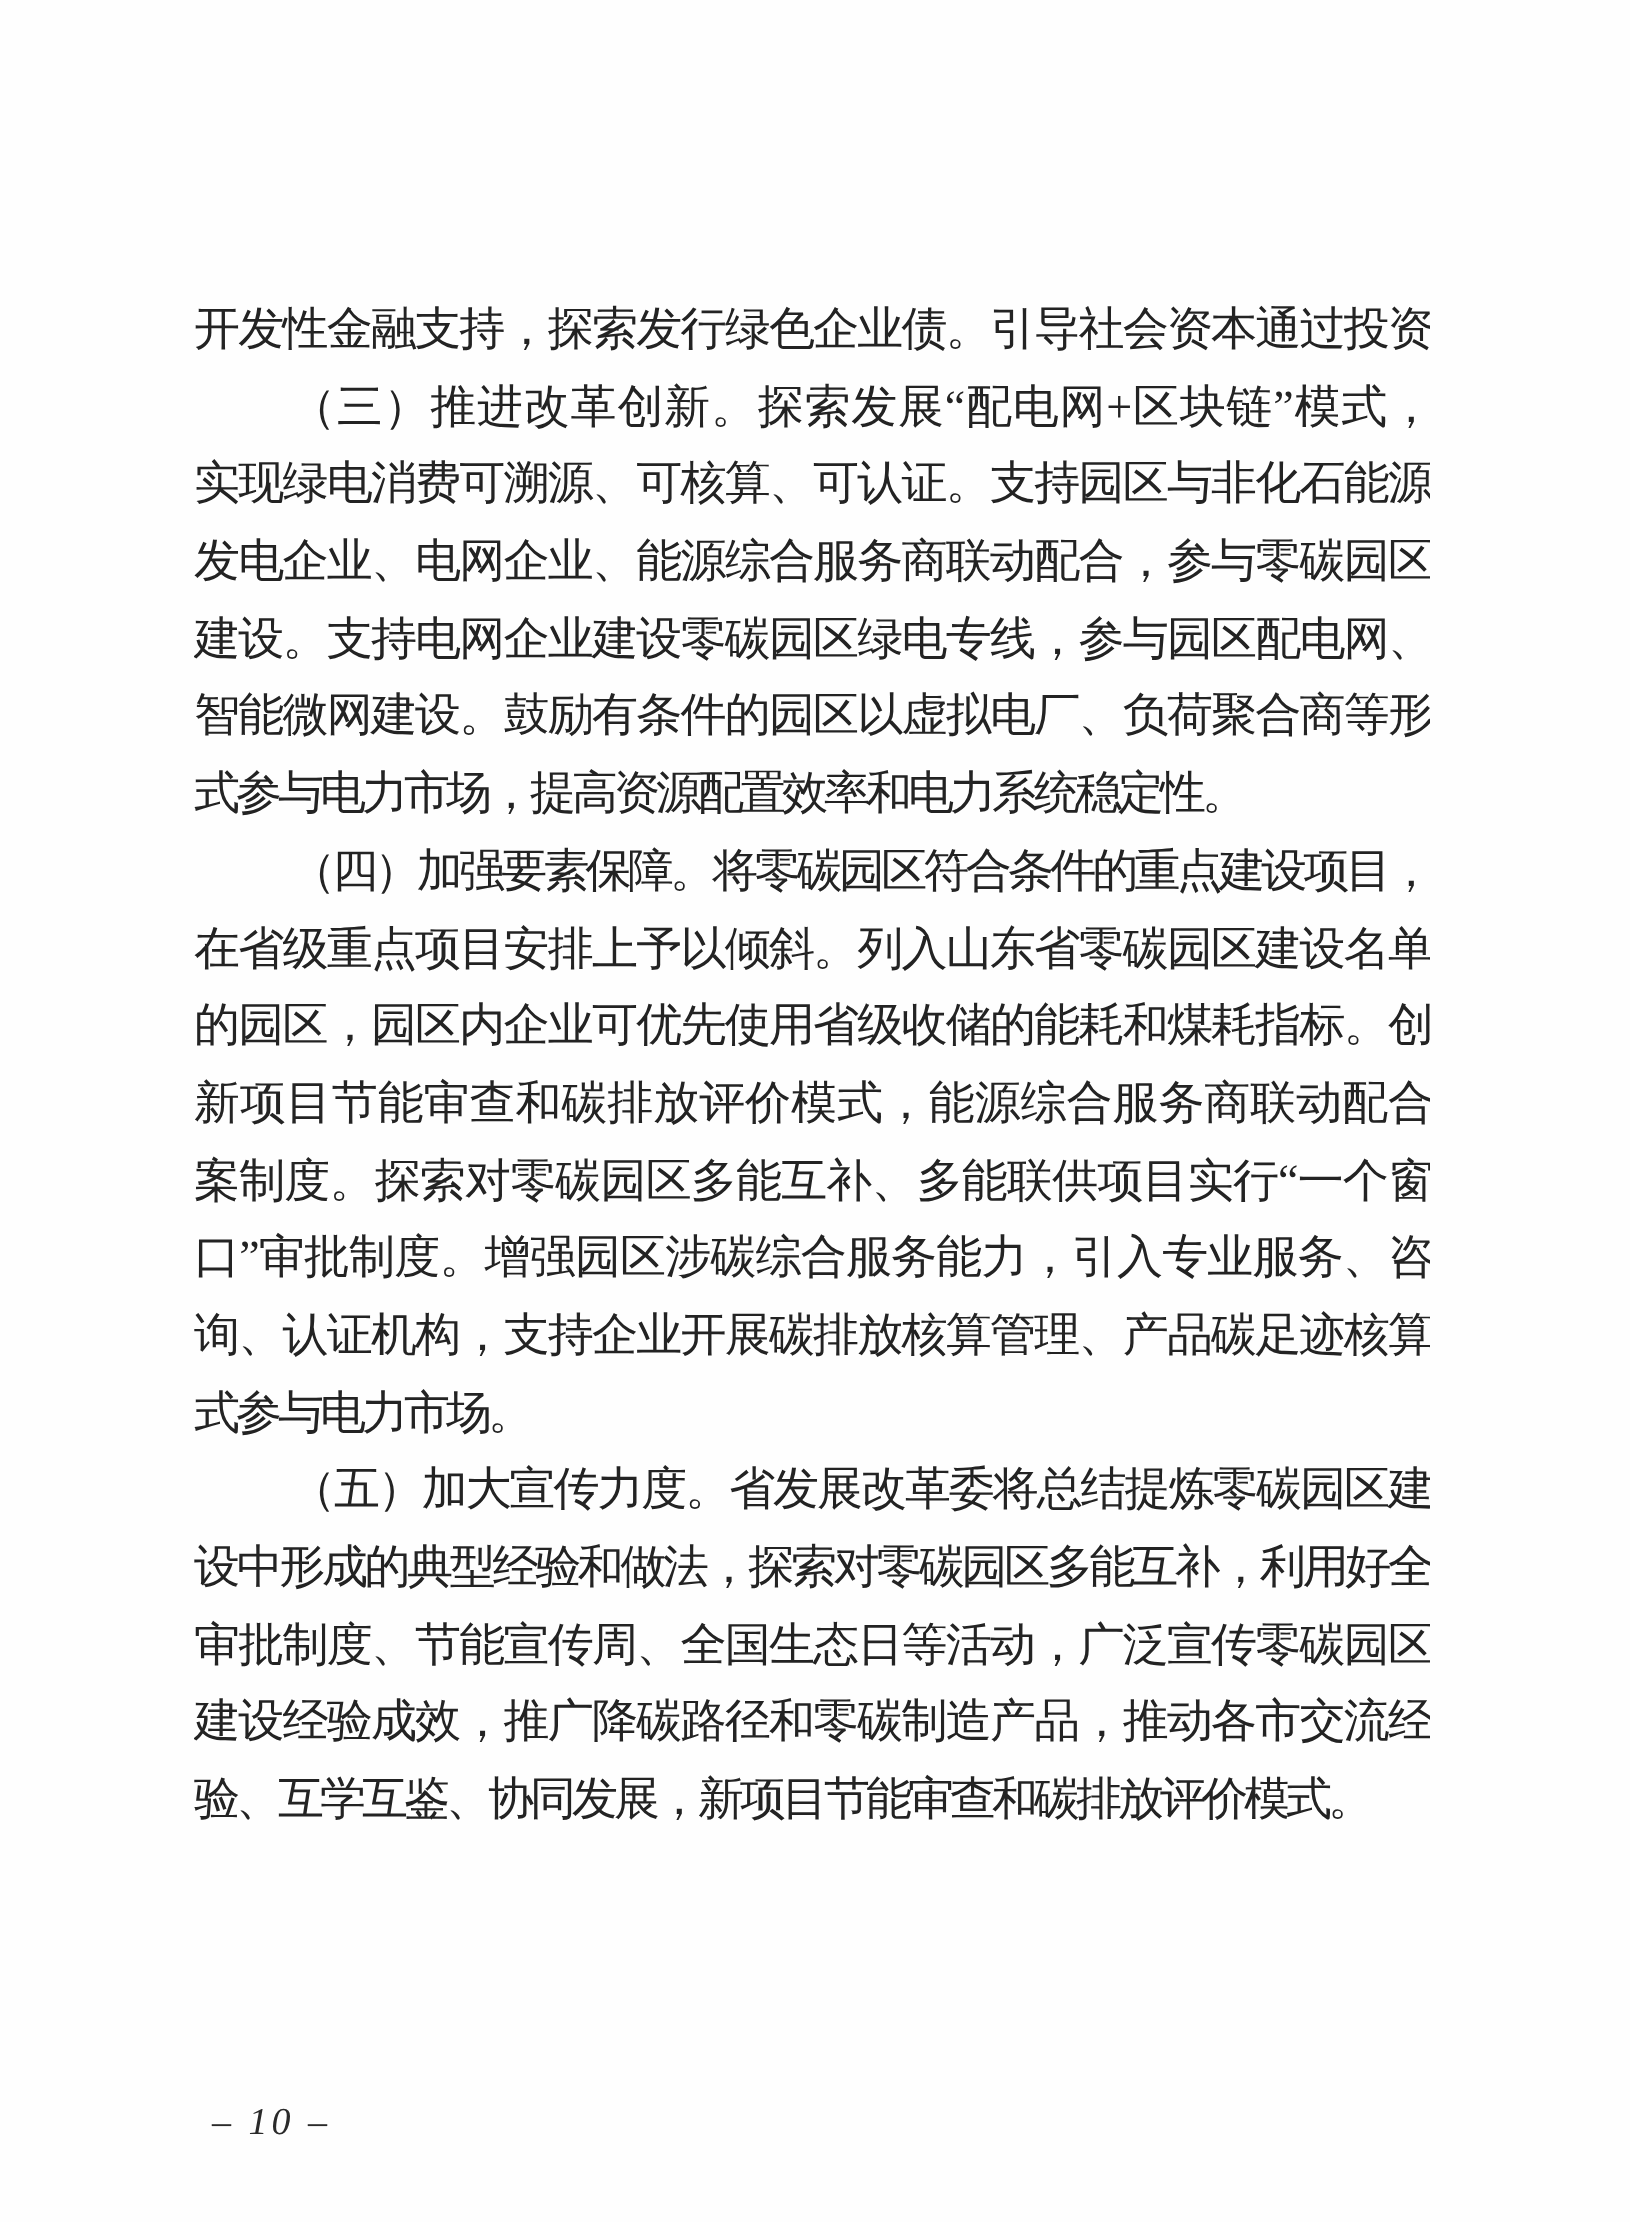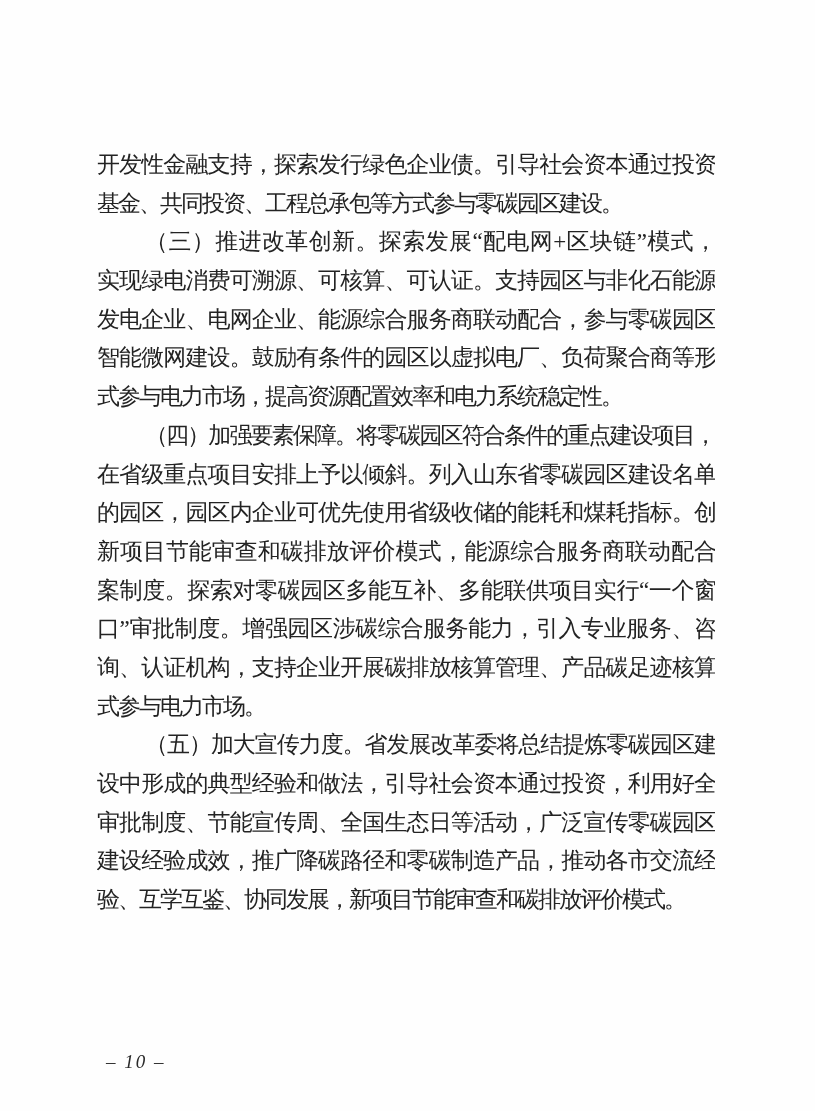--- a/index.html
+++ b/index.html
@@ -63,41 +63,41 @@
     font-style: italic;
   }
 </style>
 </head>
 <body>
 
 <div class="page">
   <div class="content">
       <div class="para">
         <div class="line">开发性金融支持，探索发行绿色企业债。引导社会资本通过投资</div>
-        <div class="line last">基金、共同投资、工程总承包等方式参与零碳园区建设。</div>
       </div>
       <div class="para">
         <div class="line indent">（三）推进改革创新。探索发展“配电网+区块链”模式，</div>
         <div class="line">实现绿电消费可溯源、可核算、可认证。支持园区与非化石能源</div>
         <div class="line">发电企业、电网企业、能源综合服务商联动配合，参与零碳园区</div>
+        <div class="line">建设。支持电网企业建设零碳园区绿电专线，参与园区配电网、</div>
         <div class="line">智能微网建设。鼓励有条件的园区以虚拟电厂、负荷聚合商等形</div>
         <div class="line last">式参与电力市场，提高资源配置效率和电力系统稳定性。</div>
       </div>
       <div class="para">
         <div class="line indent">（四）加强要素保障。将零碳园区符合条件的重点建设项目，</div>
         <div class="line">在省级重点项目安排上予以倾斜。列入山东省零碳园区建设名单</div>
         <div class="line">的园区，园区内企业可优先使用省级收储的能耗和煤耗指标。创</div>
         <div class="line">新项目节能审查和碳排放评价模式，能源综合服务商联动配合</div>
         <div class="line">案制度。探索对零碳园区多能互补、多能联供项目实行“一个窗</div>
         <div class="line">口”审批制度。增强园区涉碳综合服务能力，引入专业服务、咨</div>
         <div class="line">询、认证机构，支持企业开展碳排放核算管理、产品碳足迹核算</div>
         <div class="line last">式参与电力市场。</div>
       </div>
       <div class="para">
         <div class="line indent">（五）加大宣传力度。省发展改革委将总结提炼零碳园区建</div>
-        <div class="line">设中形成的典型经验和做法，引导社会资本通过投资，利用好全</div>
+        <div class="line">设中形成的典型经验和做法，探索对零碳园区多能互补，利用好全</div>
         <div class="line">审批制度、节能宣传周、全国生态日等活动，广泛宣传零碳园区</div>
         <div class="line">建设经验成效，推广降碳路径和零碳制造产品，推动各市交流经</div>
         <div class="line last">验、互学互鉴、协同发展，新项目节能审查和碳排放评价模式。</div>
       </div>
     </div>
   <div class="page-number">– 10 –</div>
 </div>
 
 </body></html>

